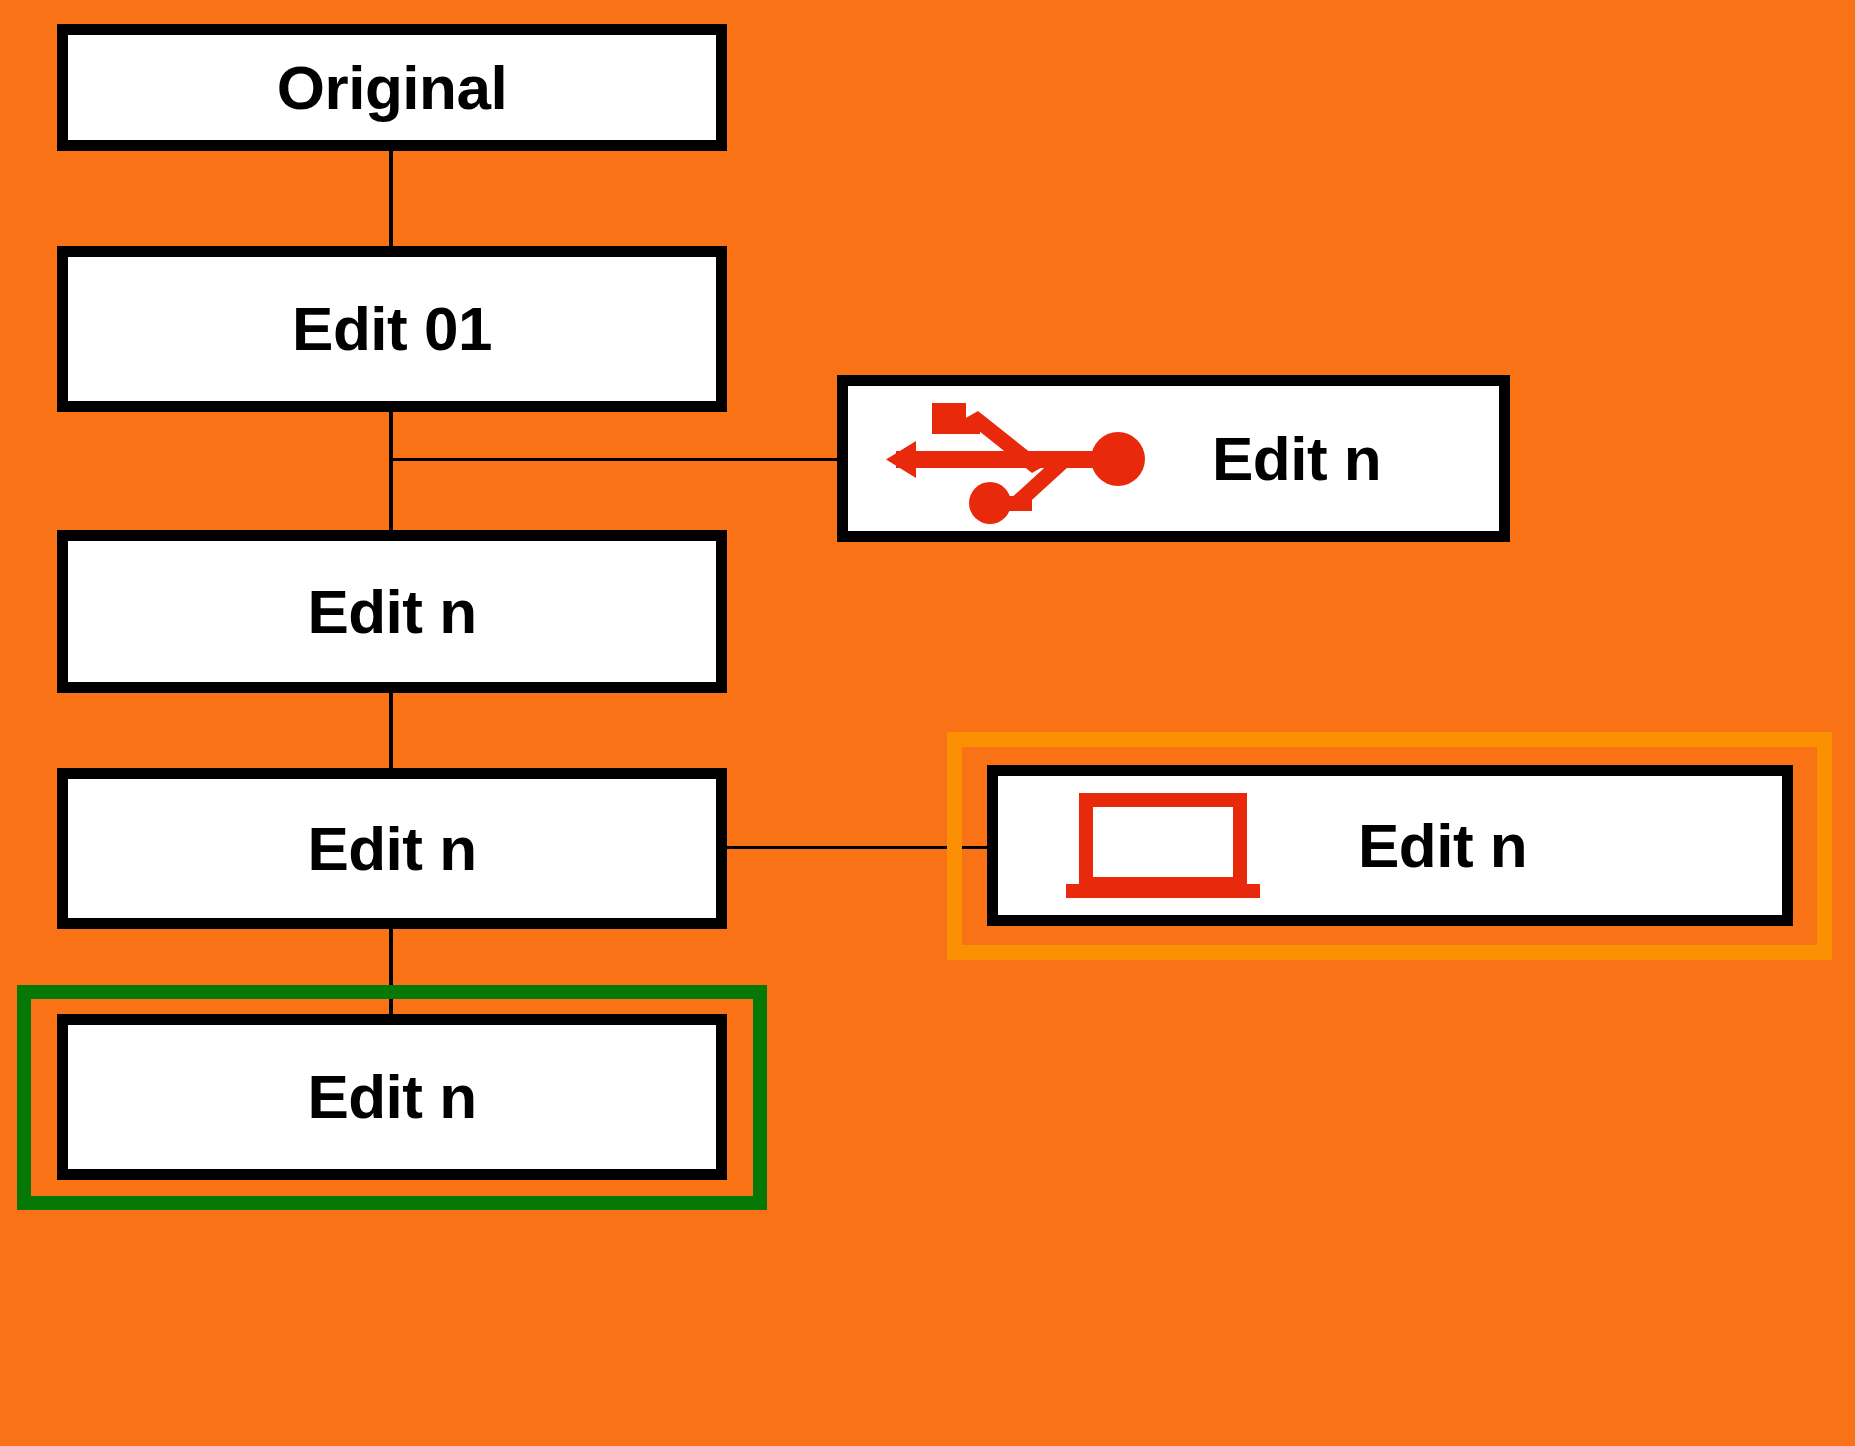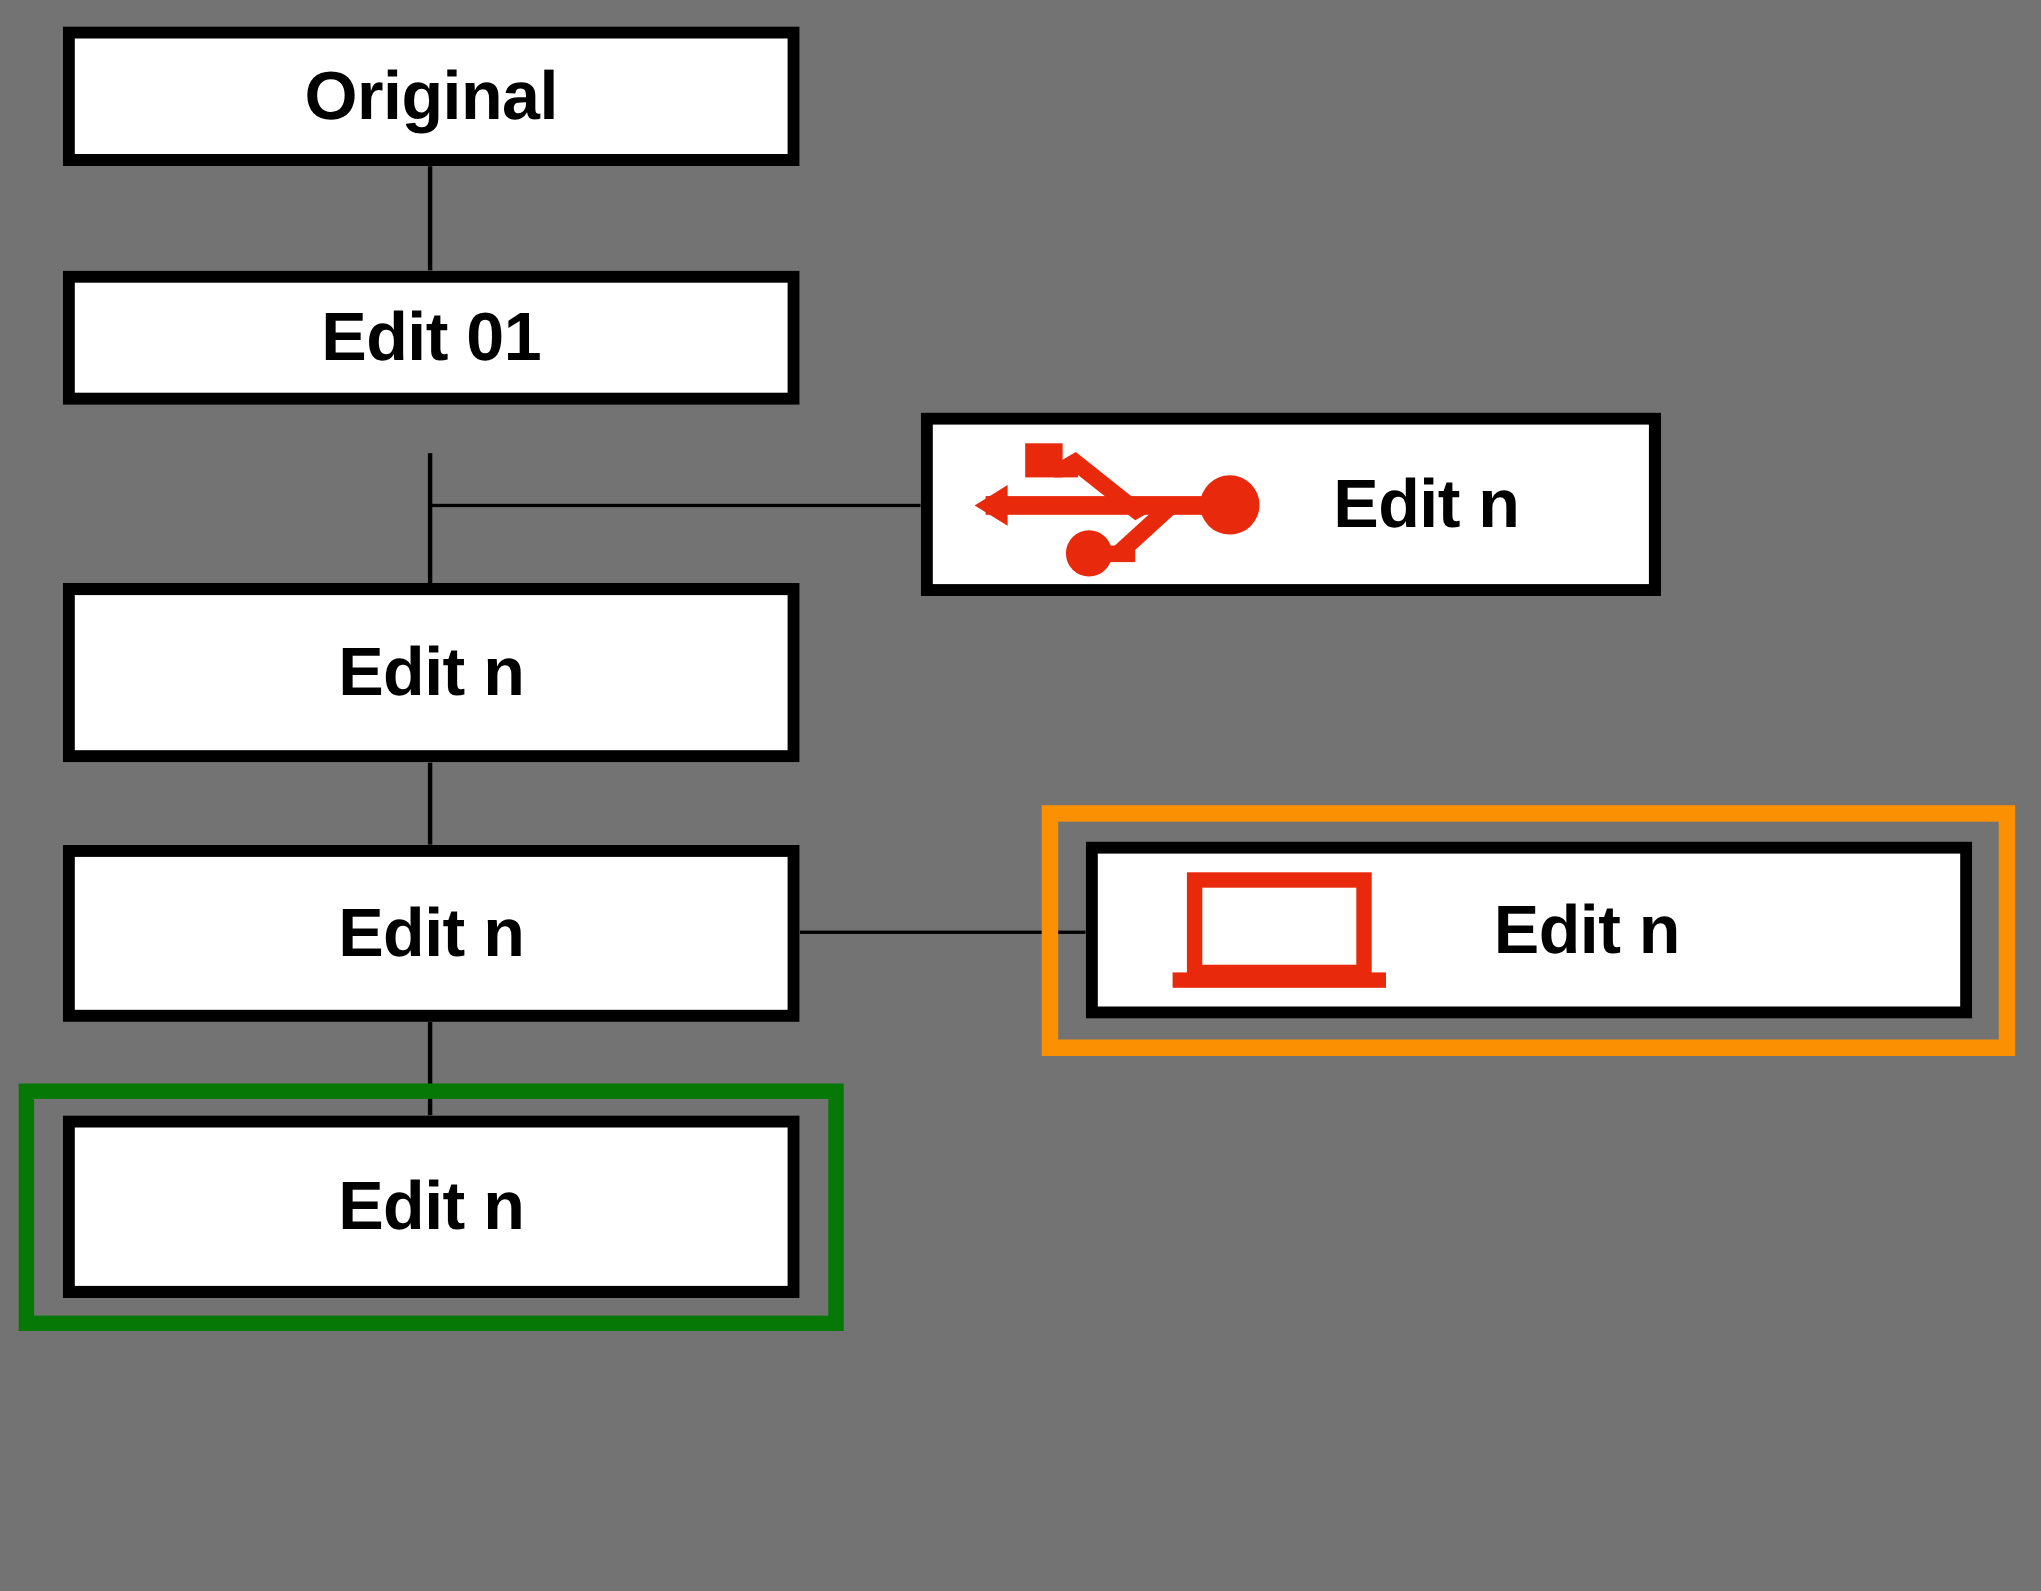--- a/index.html
+++ b/index.html
@@ -8,21 +8,21 @@
     padding: 0;
     background: #ffffff;
   }
   body {
     font-family: "Liberation Sans", sans-serif;
   }
   #canvas {
     position: relative;
     width: 1855px;
     height: 1446px;
-    background: #737373;
+    background: #f97316;
     overflow: hidden;
   }
 
   
   .vline {
     position: absolute;
     background: #000000;
   }
   .hline {
     position: absolute;
@@ -80,21 +80,21 @@
   .highlight {
     position: absolute;
     box-sizing: border-box;
     background: transparent;
   }
   .highlight-green { border: 14px solid #067806; }
   .highlight-orange { border: 15px solid #FC9003; }
 
   
   #node-original      { left: 57px;  top: 24px;   width: 670px; height: 127px; }
-  #node-edit01        { left: 57px;  top: 246px;  width: 670px; height: 122px; }
+  #node-edit01        { left: 57px;  top: 246px;  width: 670px; height: 166px; }
   #node-editn-1       { left: 57px;  top: 530px;  width: 670px; height: 163px; }
   #node-editn-2       { left: 57px;  top: 768px;  width: 670px; height: 161px; }
   #node-editn-3       { left: 57px;  top: 1014px; width: 670px; height: 166px; }
 
   #hl-green           { left: 17px;  top: 985px;  width: 750px; height: 225px; }
   #hl-orange          { left: 947px; top: 732px;  width: 885px; height: 228px; }
 
   #node-device-usb    { left: 837px; top: 375px;  width: 673px; height: 167px; }
   #node-device-laptop { left: 987px; top: 765px;  width: 806px; height: 161px; }
 

